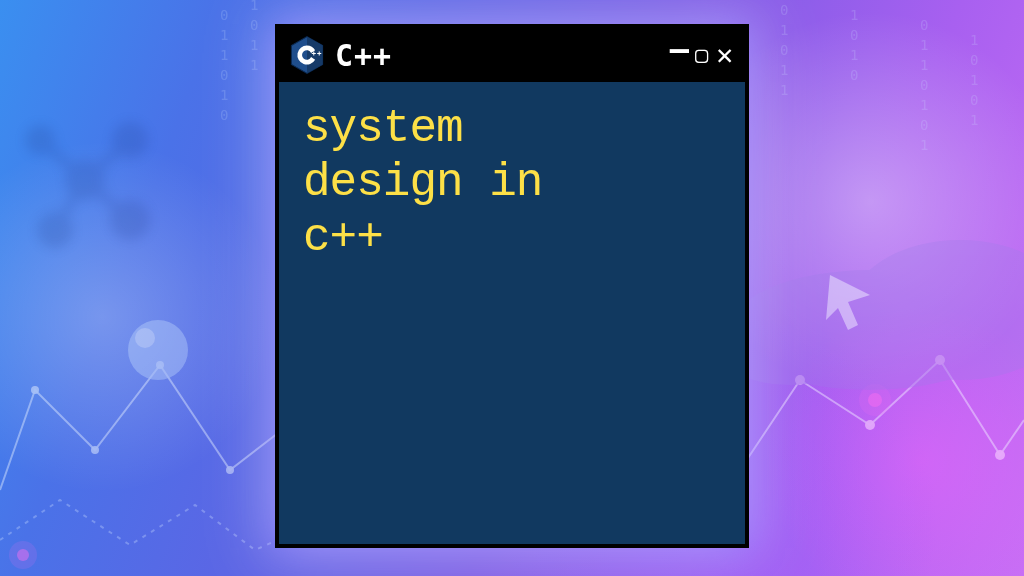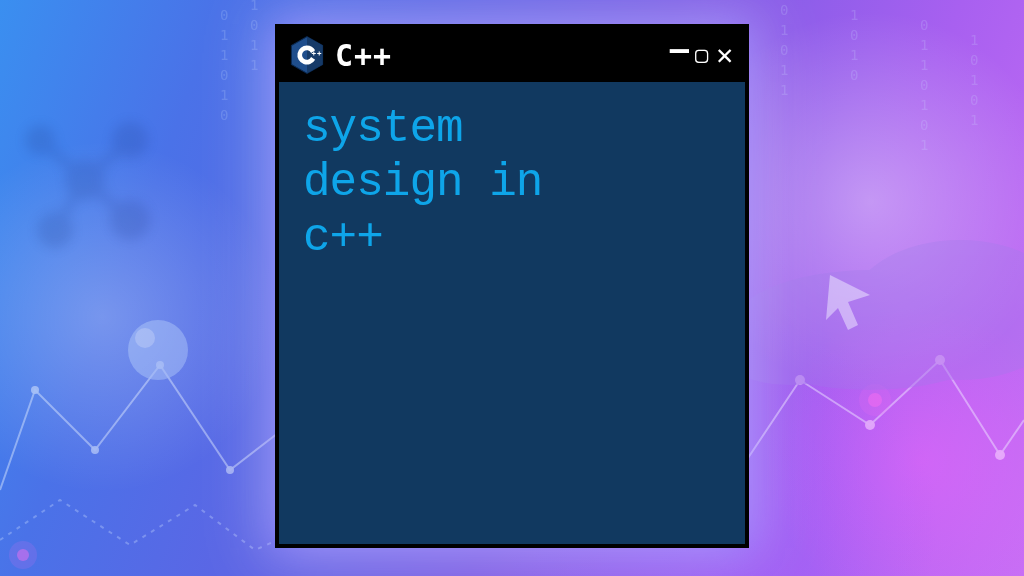--- a/index.html
+++ b/index.html
@@ -82,21 +82,21 @@
       font-weight: 700;
       cursor: pointer;
       font-family: 'Consolas', monospace;
     }
     .win-controls .min { font-size: 32px; transform: translateY(-6px); letter-spacing:-2px;}
     .win-controls .max { font-size: 22px; }
     .win-controls .close { font-size: 28px; }
     
     .terminal-body {
       padding: 20px 24px;
-      color: #0ea5e9;
+      color: #fde047;
       font-size: 46px;
       line-height: 1.18;
       font-family: 'Consolas', 'Courier New', monospace;
       letter-spacing: -1px;
     }
     
     
     .hex {
       width: 34px;
       height: 38px;

